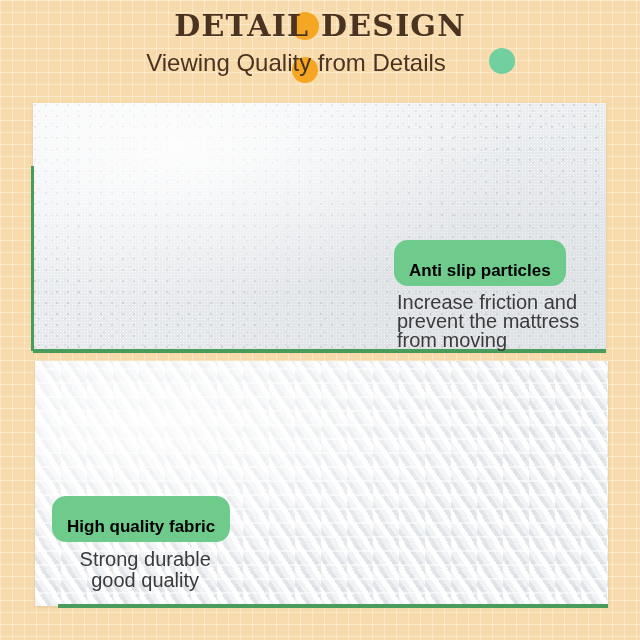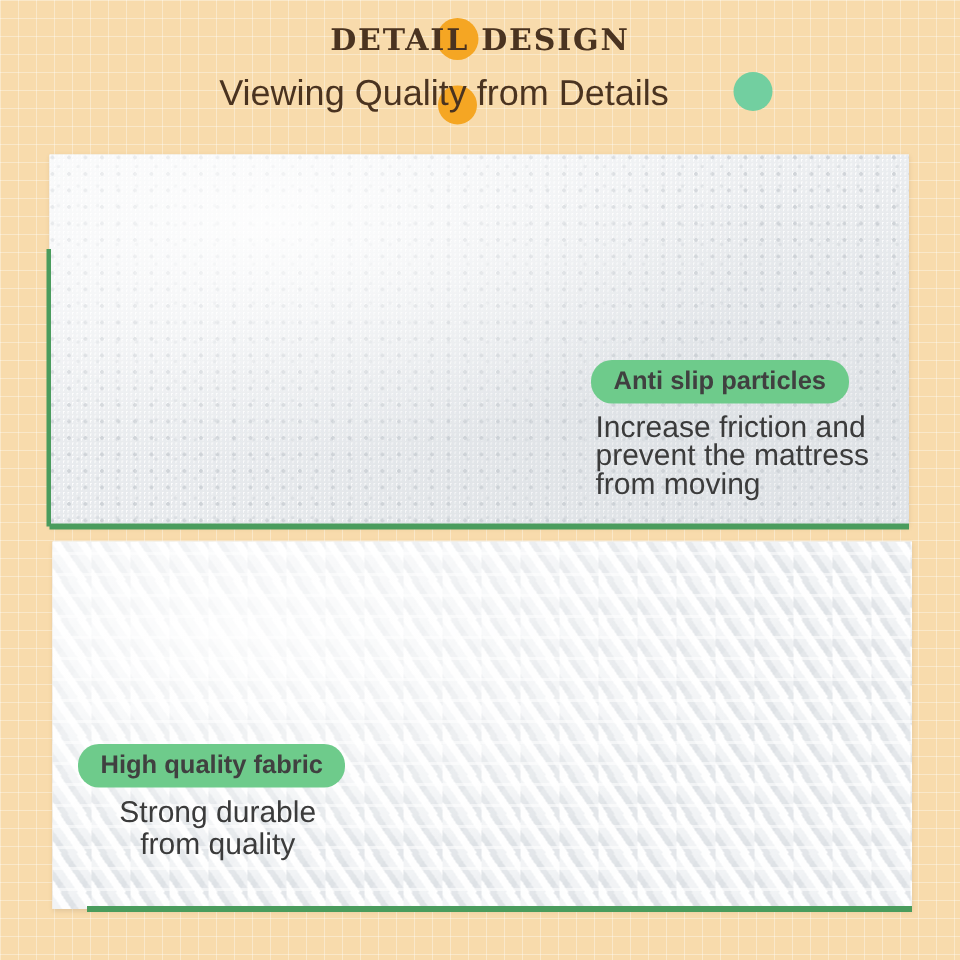--- a/index.html
+++ b/index.html
@@ -57,21 +57,21 @@
     width: 26px;
     height: 26px;
     background: #72cfa0;
   }
   .title-main {
     position: absolute;
     left: 0;
     top: 8px;
     width: 640px;
     text-align: center;
-    font-size: 20px;
+    font-size: 30px;
     font-weight: bold;
     letter-spacing: 1.2px;
     color: #4a3320;
     font-family: "DejaVu Serif", serif;
     line-height: 36px;
   }
   .title-sub {
     position: absolute;
     left: 0;
     top: 47px;
@@ -187,25 +187,25 @@
     width: 550px;
   }
 
   
   .callout {
     position: absolute;
   }
   .pill {
     display: inline-block;
     background: #6ecb8b;
-    color: #404040;
+    color: #000000;
     font-size: 17px;
     font-weight: bold;
     line-height: 26px;
-    padding: 1px 15px 2px 15px;
+    padding: 18px 15px 2px 15px;
     border-radius: 14px;
     white-space: nowrap;
   }
   .callout-body {
     margin-top: 7px;
     font-size: 20px;
     line-height: 19px;
     color: #3b3b3b;
     white-space: pre-line;
   }
@@ -253,16 +253,16 @@
   </div>
 
   <div class="panel" id="panel-bottom">
     <div class="tex-chevron"></div>
   </div>
   <div class="panel-edge-bottom" id="panel-bottom-bottom-edge"></div>
 
   <div class="callout" id="callout-fabric">
     <span class="pill">High quality fabric</span>
     <div class="callout-body">Strong  durable
-from quality</div>
+good quality</div>
   </div>
 
 </div>
 
 </body></html>

